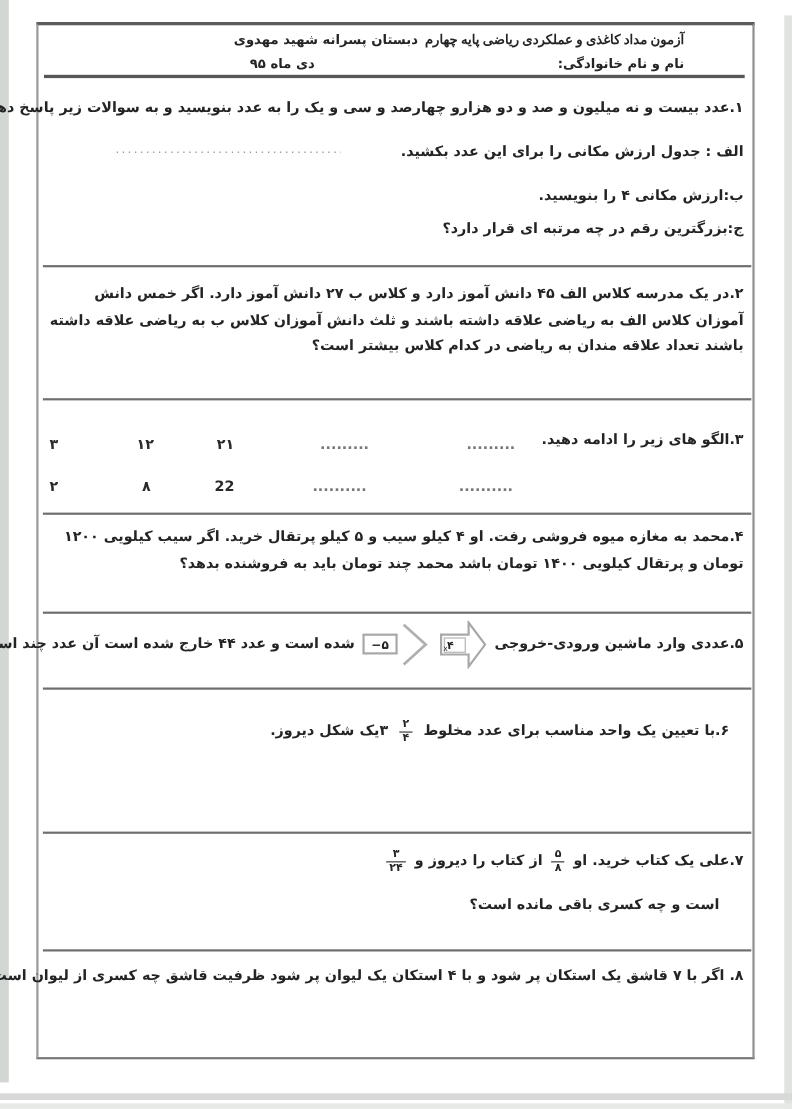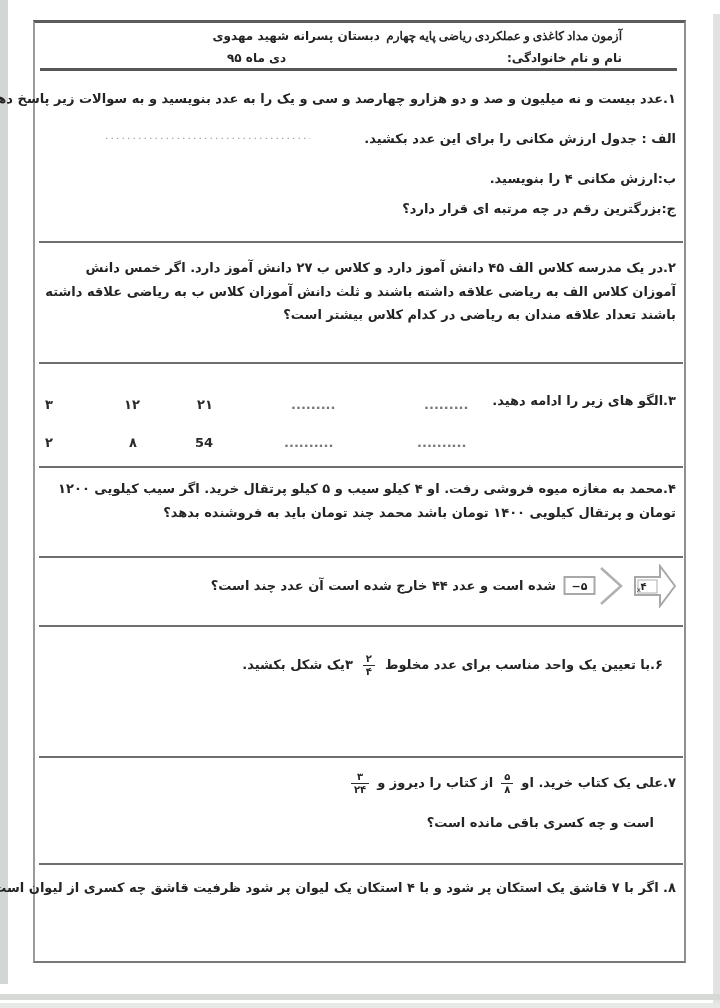--- a/index.html
+++ b/index.html
@@ -73,29 +73,30 @@
 <div class="hline" style="top:362px;"></div>
 
 <div class="t nowrap" style="top:369px;right:44px;margin-top:20px;">۳.الگو های زیر را ادامه دهید.</div>
 <span class="pat" style="top:397px;left:45px;">۳</span>
 <span class="pat" style="top:397px;left:124px;">۱۲</span>
 <span class="pat" style="top:397px;left:197px;">۲۱</span>
 <span class="pat" style="top:397px;left:291px;color:#777;">.........</span>
 <span class="pat" style="top:397px;left:424px;color:#777;">.........</span>
 <span class="pat" style="top:435px;left:45px;">۲</span>
 <span class="pat" style="top:435px;left:129px;">۸</span>
-<span class="pat" style="top:435px;left:195px;">54</span>
+<span class="pat" style="top:435px;left:195px;">22</span>
 <span class="pat" style="top:435px;left:284px;color:#777;">..........</span>
 <span class="pat" style="top:435px;left:417px;color:#777;">..........</span>
 <div class="hline" style="top:466px;"></div>
 
 <div class="t" style="top:477px;right:44px;width:636px;line-height:24px;">۴.محمد به مغازه میوه فروشی رفت. او  ۴  کیلو سیب و ۵ کیلو پرتقال خرید. اگر سیب کیلویی ۱۲۰۰ تومان و پرتقال کیلویی ۱۴۰۰ تومان باشد محمد چند تومان باید به فروشنده بدهد؟</div>
 <div class="hline" style="top:556px;"></div>
 
 <div class="row-flex" style="top:558px;right:44px;height:56px;">
+  <span class="t nowrap" style="position:static;">۵.عددی وارد ماشین ورودی-خروجی</span>
   <svg width="42" height="44" viewBox="0 0 42 44">
     <polygon points="1,13 26,13 26,2 41,22 26,42 26,31 1,31" fill="#ffffff" stroke="#a8a8a8" stroke-width="2"></polygon>
     <rect x="4" y="16" width="19" height="13" fill="none" stroke="#bbbbbb" stroke-width="1.2"></rect>
     <text x="7" y="27.5" font-size="7" fill="#333">x</text>
     <text x="12.5" y="26" font-size="10" font-weight="bold" fill="#222">۴</text>
   </svg>
   <svg width="64" height="44" viewBox="0 0 64 44">
     <rect x="1.5" y="13" width="30" height="17" fill="#ffffff" stroke="#a8a8a8" stroke-width="2"></rect>
     <text x="16.5" y="26" font-size="11" font-weight="bold" fill="#222" text-anchor="middle" direction="ltr">−۵</text>
     <polyline points="38,4 58,22 38,40" fill="none" stroke="#b0b0b0" stroke-width="2.5"></polyline>
@@ -103,21 +104,21 @@
   <span class="t nowrap" style="position:static;">شده است و عدد ۴۴ خارج شده است آن عدد چند است؟</span>
 </div>
 <div class="hline" style="top:625px;"></div>
 
 <div class="row-flex" style="top:645px;right:57px;height:40px;">
   <span class="t nowrap" style="position:static;text-align:center;">۶.با تعیین یک واحد مناسب برای عدد مخلوط</span>
   <span class="frac">
     <span class="num">۲</span>
     <span class="den">۴</span>
   </span>
-  <span class="t nowrap" style="position:static;"><span>۳</span><span>یک شکل بکشید.</span></span>
+  <span class="t nowrap" style="position:static;"><span>۳</span><span>یک شکل دیروز.</span></span>
 </div>
 <div class="hline" style="top:756px;"></div>
 
 <div class="t" style="top:770px;right:44px;width:636px;line-height:26px;">
   <div class="nowrap" style="display:flex;direction:rtl;align-items:center;gap:5px;">
     <span>۷.علی یک کتاب خرید. او</span>
     <span class="frac">
       <span>۵</span>
       <span class="den">۸</span>
     </span>

